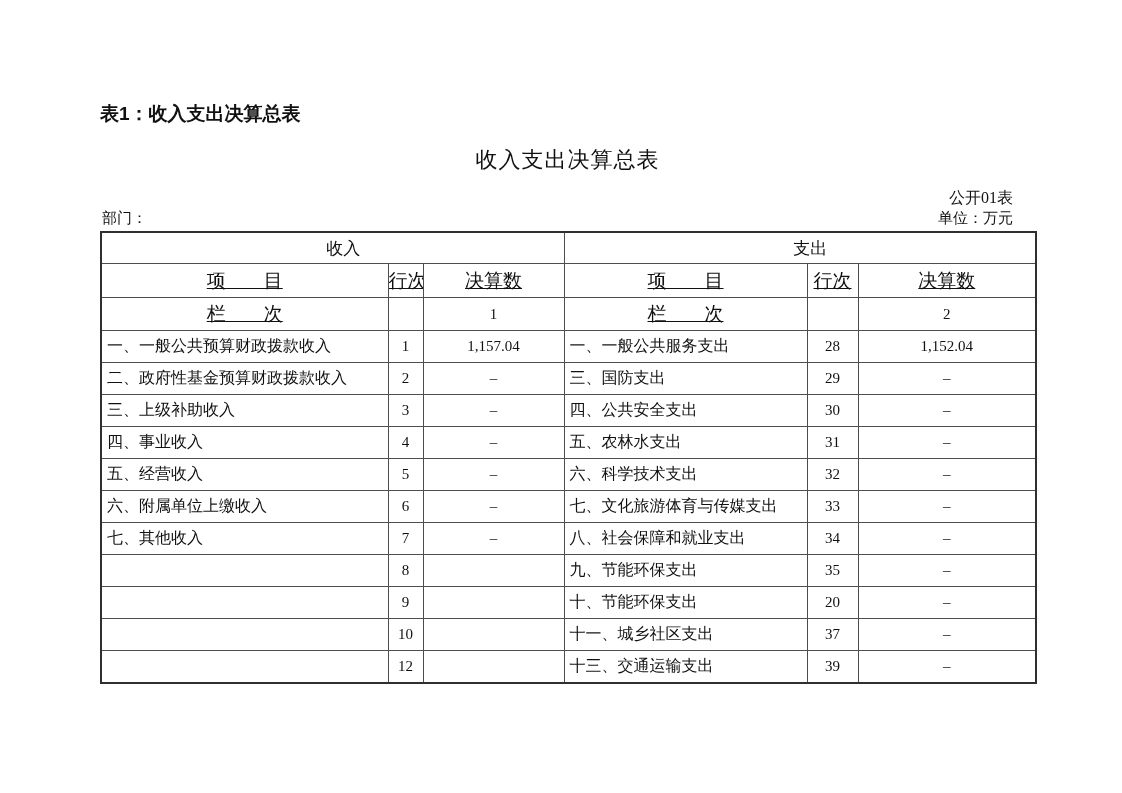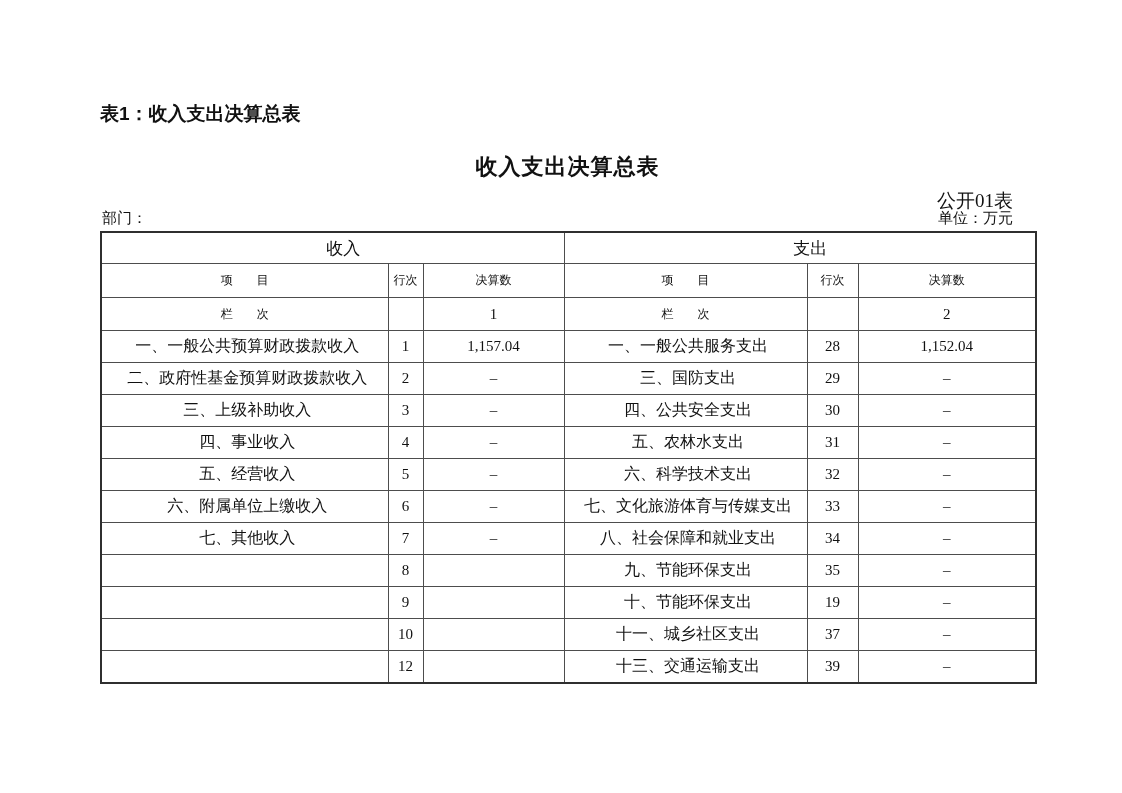--- a/index.html
+++ b/index.html
@@ -23,34 +23,34 @@
     top: 101px;
     font-family: "Liberation Sans", sans-serif;
     font-weight: bold;
     font-size: 19px;
     color: #111111;
     white-space: nowrap;
   }
   .doc-title {
     position: absolute;
     left: 100px;
-    top: 152px;
+    top: 145px;
     width: 935px;
     text-align: center;
     font-family: "Liberation Serif", serif;
-    font-weight: bold;
+    font-weight: normal;
     font-size: 22px;
     letter-spacing: 1px;
     white-space: nowrap;
   }
   .meta-code {
     position: absolute;
     right: 87px;
     top: 188px;
-    font-size: 19px;
+    font-size: 16px;
     white-space: nowrap;
   }
   .meta-dept {
     position: absolute;
     left: 102px;
     top: 209px;
     font-size: 15px;
     white-space: nowrap;
   }
   .meta-unit {
@@ -80,24 +80,25 @@
   tr.r-sec  td { height: 30px; padding-left: 21px; }
   tr.r-hdr  td { height: 33px; }
   tr.r-idx  td { height: 32px; }
   tbody tr      { height: 32px; }
   .sec-cell {
     text-align: center;
     font-size: 17px;
   }
   .hdr-cell {
     text-align: center;
-    font-size: 12px;
+    font-size: 19px;
+    text-decoration: underline;
   }
   .item-cell {
-    text-align: center;
+    text-align: left;
     padding-left: 5px !important;
     font-size: 16px;
   }
   .line-cell {
     text-align: center;
     font-size: 15px;
   }
   .amt-cell {
     text-align: center;
     font-size: 15px;
@@ -210,21 +211,21 @@
       <td class="amt-cell"></td>
       <td class="item-cell">九、节能环保支出</td>
       <td class="line-cell">35</td>
       <td class="amt-cell">–</td>
     </tr>
         <tr>
       <td class="item-cell"></td>
       <td class="line-cell">9</td>
       <td class="amt-cell"></td>
       <td class="item-cell">十、节能环保支出</td>
-      <td class="line-cell">19</td>
+      <td class="line-cell">20</td>
       <td class="amt-cell">–</td>
     </tr>
         <tr>
       <td class="item-cell"></td>
       <td class="line-cell">10</td>
       <td class="amt-cell"></td>
       <td class="item-cell">十一、城乡社区支出</td>
       <td class="line-cell">37</td>
       <td class="amt-cell">–</td>
     </tr>

